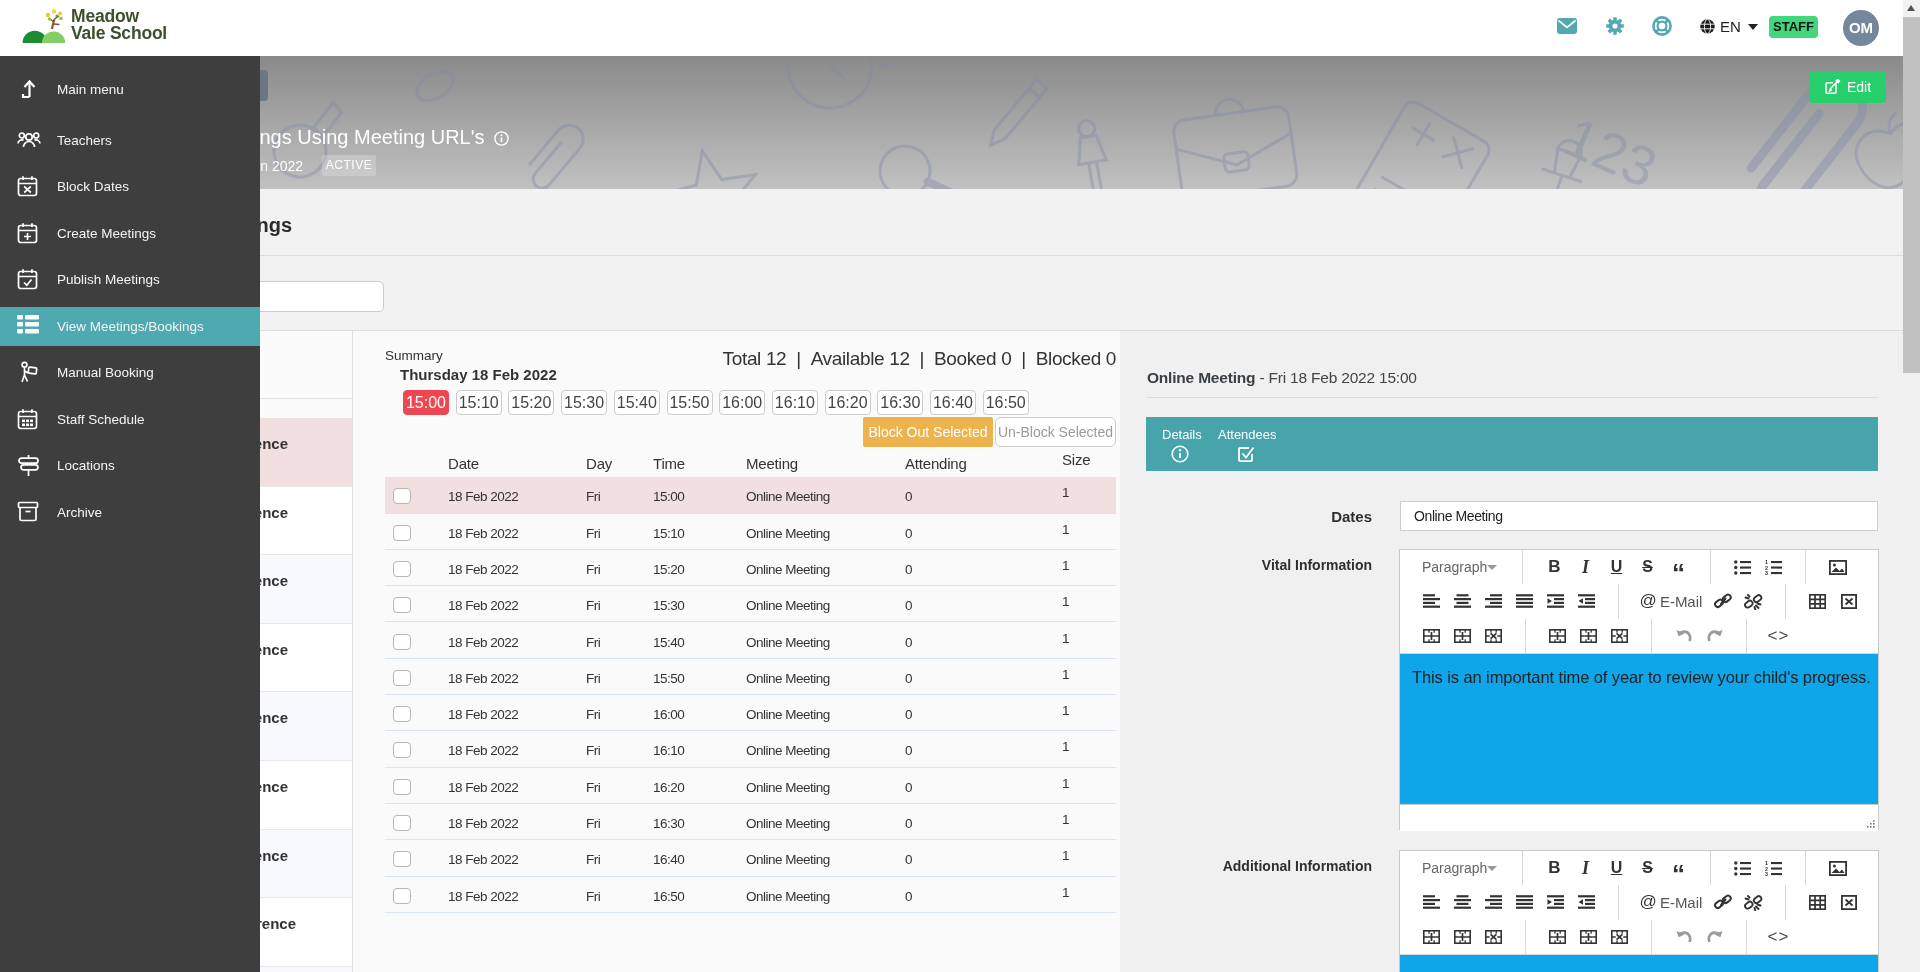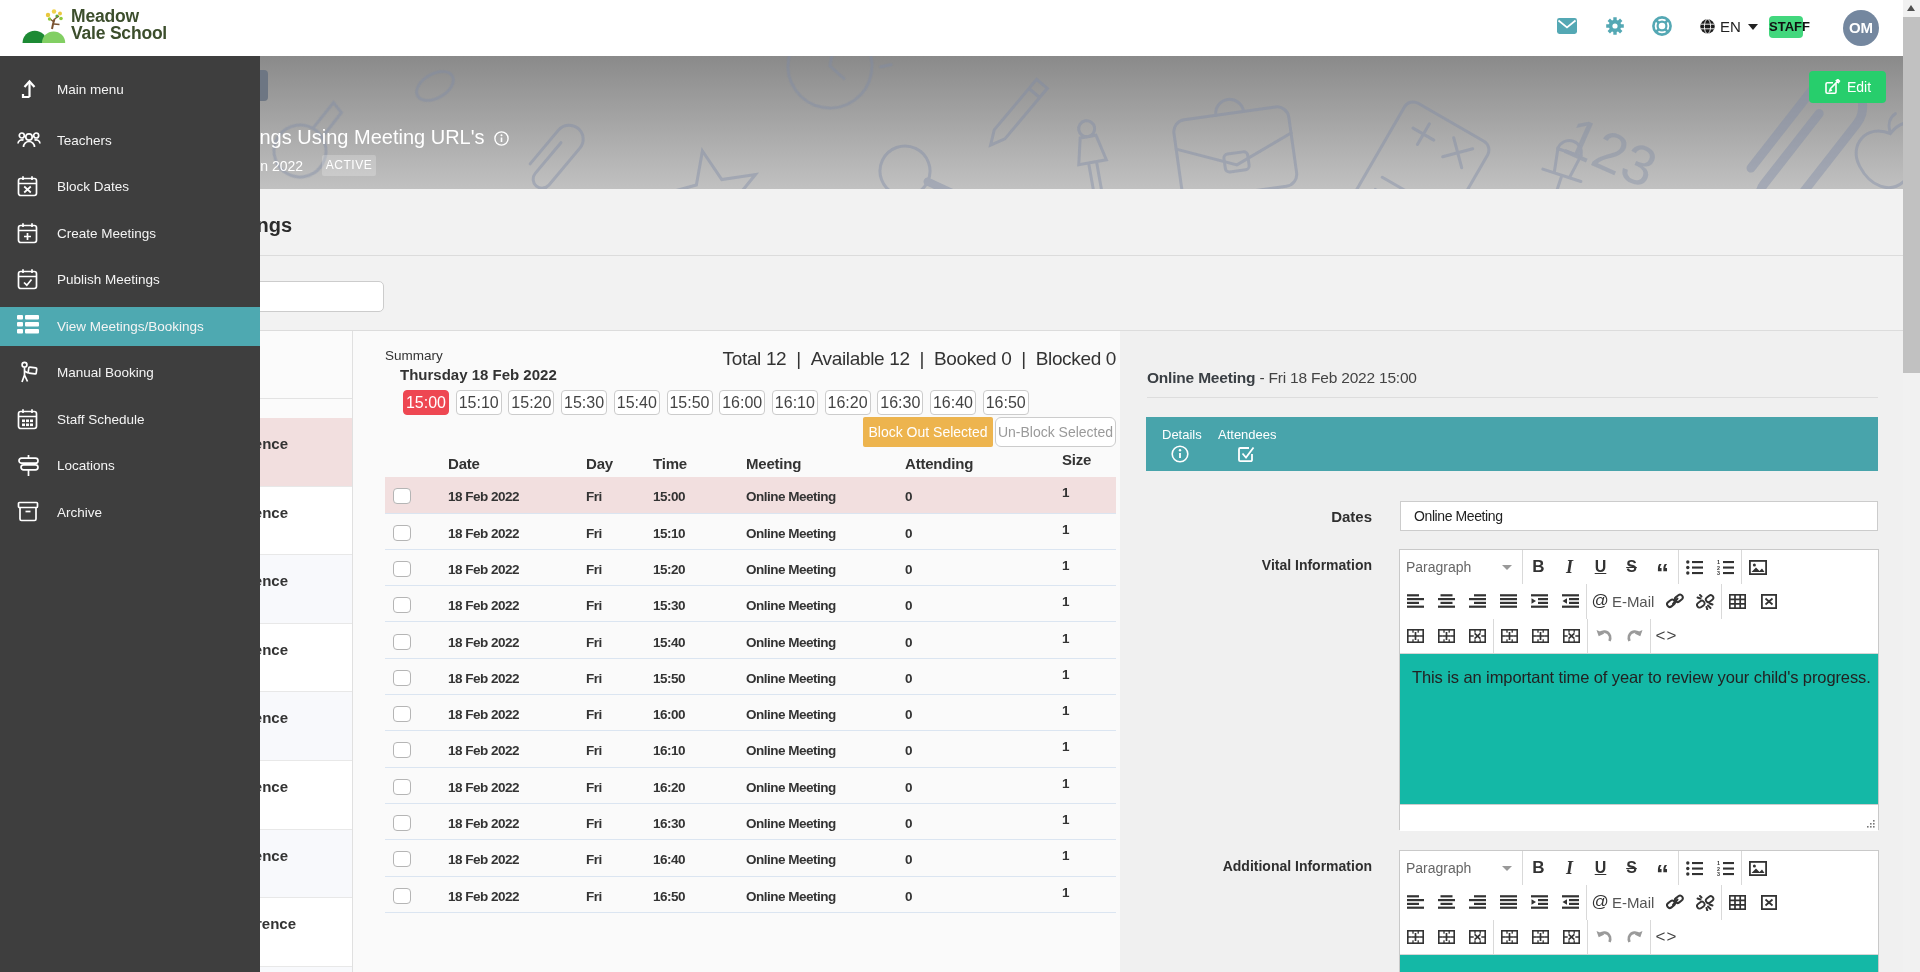--- a/index.html
+++ b/index.html
@@ -35,21 +35,21 @@
 
   
   .sum-label { position:absolute; font-size:13.5px; color:#333; }
   .chips { position:absolute; }
   .chip { position:absolute; top:0; height:25px; border:1px solid #ccc; border-radius:4px; background:#fff; color:#444; font-size:16px; text-align:center; line-height:24px; }
   .chip.sel { background:#ee4752; border-color:#ee4752; color:#fff; }
   .btn-orange { position:absolute; background:#edb44e; color:#fff; font-size:14px; text-align:center; border-radius:2px; white-space:nowrap; }
   .btn-white { position:absolute; background:#fff; color:#9a9a9a; font-size:14px; text-align:center; border:1px solid #ccc; border-radius:6px; white-space:nowrap; }
 
   
-  .trow { position:absolute; left:385px; width:731px; height:36.3px; border-bottom:1px solid #dbe5f1; font-weight:bold; font-size:13.5px; color:#333; letter-spacing:-0.5px; }
+  .trow { position:absolute; left:385px; width:731px; height:36.3px; border-bottom:1px solid #dbe5f1; font-weight:normal; font-size:13.5px; color:#333; letter-spacing:-0.5px; }
   .trow.pink { background:#f2dfdf; }
   .cb { position:absolute; left:8px; top:11px; width:18px; height:16px; background:#fff; border:1px solid #b5b5b5; border-radius:4px; }
   .c-date { position:absolute; left:63px; top:12px; }
   .c-day  { position:absolute; left:201px; top:12px; }
   .c-time { position:absolute; left:268px; top:12px; }
   .c-meet { position:absolute; left:345px; top:12px;margin-left:16px; }
   .c-att  { position:absolute; left:520px; top:12px; }
   .c-size { position:absolute; left:661px; top:8px;margin-left:16px; }
 
   
@@ -57,24 +57,24 @@
   #rp-heading b { color:#3a3f44; }
   #rp-hr { position:absolute; left:1147px; top:397px; width:731px; height:1px; background:#ddd; z-index:6; }
   #tabs { position:absolute; left:1146px; top:417px; width:732px; height:54px; background:#48a4ab; z-index:6; color:#fff; }
   .form-label { position:absolute; font-weight:bold; font-size:15px; color:#2f2f2f; z-index:6; }
   #title-input { position:absolute; left:1400px; top:501px; width:478px; height:30px; background:#fff; border:1px solid #ccc; z-index:6; font-size:14px; letter-spacing:-0.4px; color:#222; padding-left:13px; line-height:29px; }
 
   .editor { position:absolute; left:1399px; width:480px; background:#fff; border:1px solid #c9c9c9; z-index:6; }
   .tb { border-bottom:1px solid #d6d6d6; }
   .tbrow { display:flex; align-items:center; height:34.3px; }
   
-  .tgrp { display:flex; align-items:center; height:34.3px; padding:0 0; border-right:1px solid #d9d9d9; }
+  .tgrp { display:flex; align-items:center; height:34.3px; padding:0 16px; border-right:1px solid #d9d9d9; }
   .tgrp:last-child { border-right:none; }
   .tbtn { width:30px; height:26px; display:flex; align-items:center; justify-content:center; color:#333; font-size:16px; }
-  .eta { position:relative; background:#14b8a6; }
+  .eta { position:relative; background:#0ea5e9; }
   .efoot { position:relative; border-top:1px solid #ccc; background:#fff; }
 
   
   #sidebar { position:absolute; left:0; top:56px; width:260px; height:916px; background:#3e3e3e; z-index:20; }
   .sitem { position:absolute; left:0; width:260px; height:39px; color:#f4f4f4; font-size:13.5px; }
   .sitem .lbl { position:absolute; left:57px; top:12px; }
   .sitem .ico { position:absolute; left:17px; top:8px; width:22px; height:22px; }
   .sitem.active { background:#4ea9b1; }
 
   
@@ -893,21 +893,21 @@
       <path d="M4 4 L6.6 6.6 M16 4 L13.4 6.6 M4 16 L6.6 13.4 M16 16 L13.4 13.4"></path>
     </g>
   </svg>
   <svg class="abs" style="left:1700px;top:19px" width="15" height="15" viewBox="0 0 15 15">
     <circle cx="7.5" cy="7.5" r="7.2" fill="#1b1b1b"></circle>
     <ellipse cx="7.5" cy="7.5" rx="3.1" ry="7.2" fill="none" stroke="#fff" stroke-width="0.9"></ellipse>
     <path d="M0.6 5.2 H14.4 M0.6 9.8 H14.4" stroke="#fff" stroke-width="0.9" fill="none"></path>
   </svg>
   <div class="abs" style="left:1720px;top:18px;font-size:15px;color:#222">EN</div>
   <div class="abs" style="left:1748px;top:24px;width:0;height:0;border-left:5.5px solid transparent;border-right:5.5px solid transparent;border-top:6.5px solid #222"></div>
-  <div class="abs" style="left:1769px;top:16px;width:34px;height:22px;background:#42d77d;border-radius:4px;color:#111;font-size:13px;font-weight:bold;text-align:center;line-height:22px">STAFF</div>
+  <div class="abs" style="left:1769px;top:16px;width:49px;height:22px;background:#42d77d;border-radius:4px;color:#111;font-size:13px;font-weight:bold;text-align:center;line-height:22px">STAFF</div>
   <div class="abs" style="left:1843px;top:10px;width:36px;height:36px;background:#74879f;border-radius:50%;color:#fff;font-size:15px;font-weight:bold;text-align:center;line-height:36px">OM</div>
 </div>
 <div id="sidebar">
   <div class="sitem" style="top:13.5px">
       <span class="ico"><svg width="22" height="22" viewBox="0 0 22 22">
           <g fill="none" stroke="#fff" stroke-width="2.2">
             <path d="M12.5 19 V5"></path>
             <path d="M7.5 9 L12.5 3.5 L17.5 9" fill="none"></path>
             <path d="M12.5 19 H6 V16"></path>
           </g>

